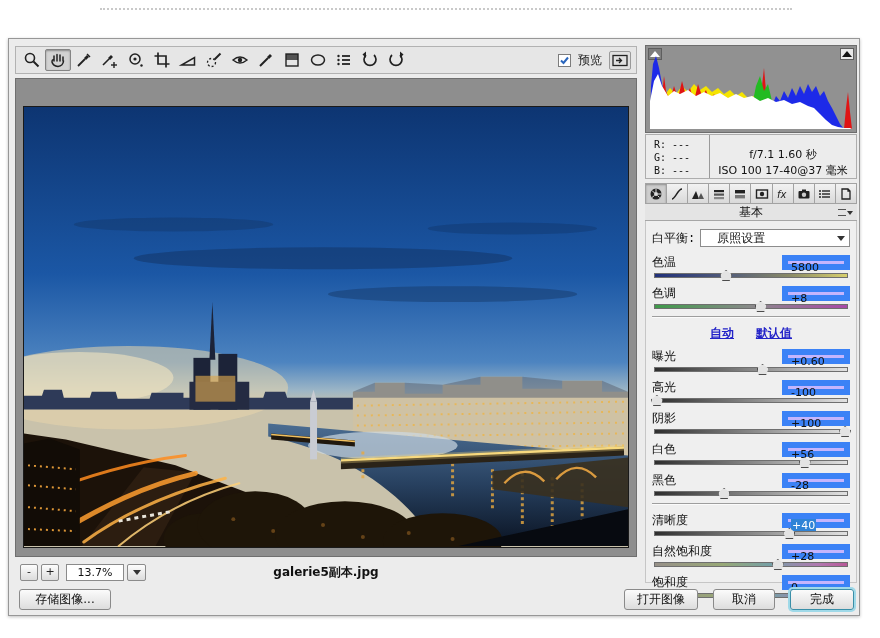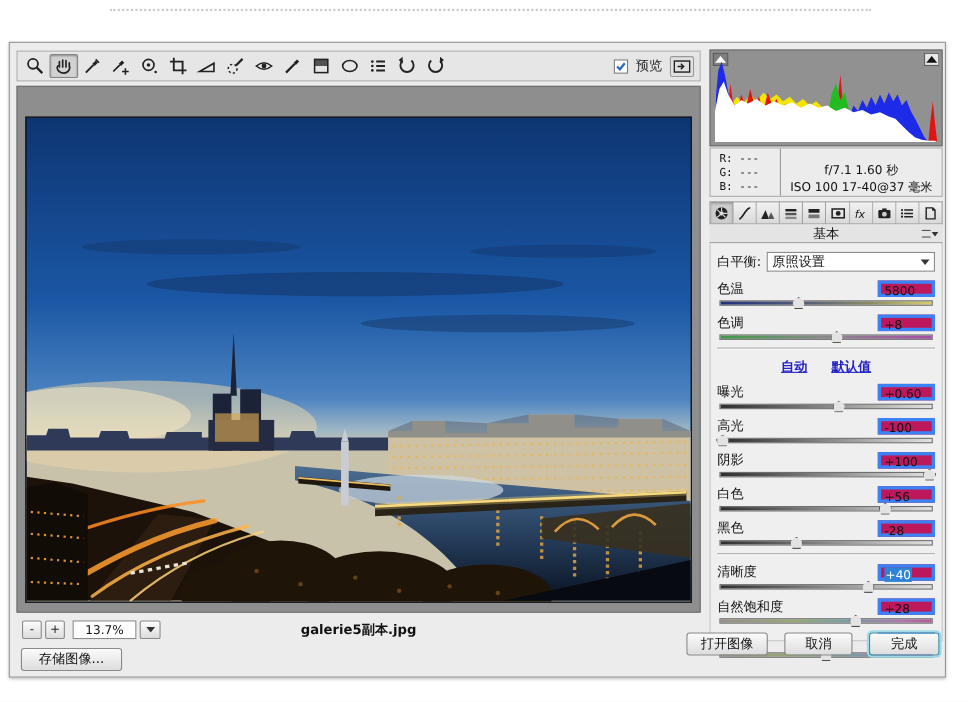--- a/index.html
+++ b/index.html
@@ -52,47 +52,47 @@
   .tab:first-child { border-left-width:1px; }
   .tab.selected { background:#cdcdcd; box-shadow:inset 0 1px 2px rgba(0,0,0,.3); }
 
   .panel-header { position:relative; height:17px; border-bottom:1px solid #a6a6a6; text-align:center; font-size:12px; color:#111; line-height:16px; background:#e4e4e4; }
   .panel-menu { position:absolute; right:3px; top:3px; width:16px; height:11px; display:flex; align-items:center; gap:1px; }
   .panel-menu .bars { width:8px; height:7px; border-top:1.5px solid #555; border-bottom:1.5px solid #555; }
   .panel-menu .caret-down { border-left-width:3px; border-right-width:3px; border-top-width:4px; }
 
   .controls { padding:8px 6px 0 6px; background:#efefef; border:1px solid #c6c6c6; border-top:none; height:362px; }
 
-  .wb-row { display:flex; align-items:center; margin-bottom:7px; }
+  .wb-row { display:flex; align-items:center; margin-bottom:7px;font-family:Liberation Mono, monospace; }
   .wb-label { font-size:12px; color:#111; margin-right:5px; white-space:nowrap; }
-  .wb-select { flex:1; height:18px; background:#fff; border:1px solid #8c8c8c; display:flex; align-items:center; font-size:12px; padding-left:4px; position:relative; color:#111; }
+  .wb-select { flex:1; height:18px; background:#fff; border:1px solid #8c8c8c; display:flex; align-items:center; font-size:12px; padding-left:16px; position:relative; color:#111; }
   .wb-select .caret-down { position:absolute; right:4px; }
 
   .slider-row { position:relative; margin-bottom:5px; }
   .sr-head { display:flex; justify-content:space-between; align-items:center; height:16px; }
   .sr-label { font-size:12px; color:#111; }
-  .sr-value { width:52px; height:15px; background:#be185d; border:3px solid #3b82f6; font-size:11px; line-height:13px; padding:0 3px; color:#111; }
+  .sr-value { width:68px; height:15px; background:#c4b5fd; border:6px solid #3b82f6; font-size:11px; line-height:13px; padding:0 3px; color:#111; }
   .sr-value .hl { background:#2f83d6; color:#fff; padding:0 1px; }
   .sr-track { position:relative; height:5px; border:1px solid #6f6f6f; margin:3px 2px 7px 2px; }
   .track-tonal { background:linear-gradient(90deg,#2e2e2e,#e2e2e2); }
   .track-temp { background:linear-gradient(90deg,#20307a,#56607a 40%,#8a8a66 70%,#d8d06e); }
   .track-tint { background:linear-gradient(90deg,#3f9a4a,#8a8a8a 50%,#a84aa8); }
   .track-vib { background:linear-gradient(90deg,#979088,#98a876 35%,#76a0a6 60%,#b078b0 85%,#b85898); }
   .sr-thumb { position:absolute; top:-4px; width:12px; height:11px; margin-left:-6px; background:#e3e3e3; border:1px solid #4c4c4c; clip-path:polygon(50% 0,100% 42%,80% 100%,20% 100%,0 42%); }
 
   .hr-sep { border-top:1px solid #9e9e9e; border-bottom:1px solid #fbfbfb; margin:2px 0 7px 0; }
 
   .links-row { display:flex; justify-content:center; gap:22px; margin:1px 0 6px 0; }
   .plink { font-size:12px; font-weight:bold; color:#2323c8; text-decoration:underline; }
 
   
   .footer-btn { height:21px; background:linear-gradient(#fbfbfb,#dddddd); border:1px solid #8a8a8a; border-radius:3px; font-size:12px; color:#111; text-align:center; line-height:19px; }
   .save-btn { position:absolute; left:10px; bottom:5px; width:92px; }
   .workflow-link { position:absolute; left:200px; bottom:9px; width:420px; text-align:center; font-size:11px; color:#1a1ab8; text-decoration:underline; font-family:"DejaVu Sans Mono",monospace; }
-  .right-btns { position:absolute; right:5px; bottom:19px; display:flex; gap:15px;align-items:flex-end; }
+  .right-btns { position:absolute; right:5px; bottom:5px; display:flex; gap:15px;align-items:flex-end; }
   .open-btn { width:74px; }
   .cancel-btn { width:62px; }
   .done-btn { width:64px; border:1px solid #3a8fa8; box-shadow:0 0 0 2px #9fd9e8; }
 </style>
 </head>
 <body>
 
 <div class="stage">
   <div class="dotted-line"></div>
 

